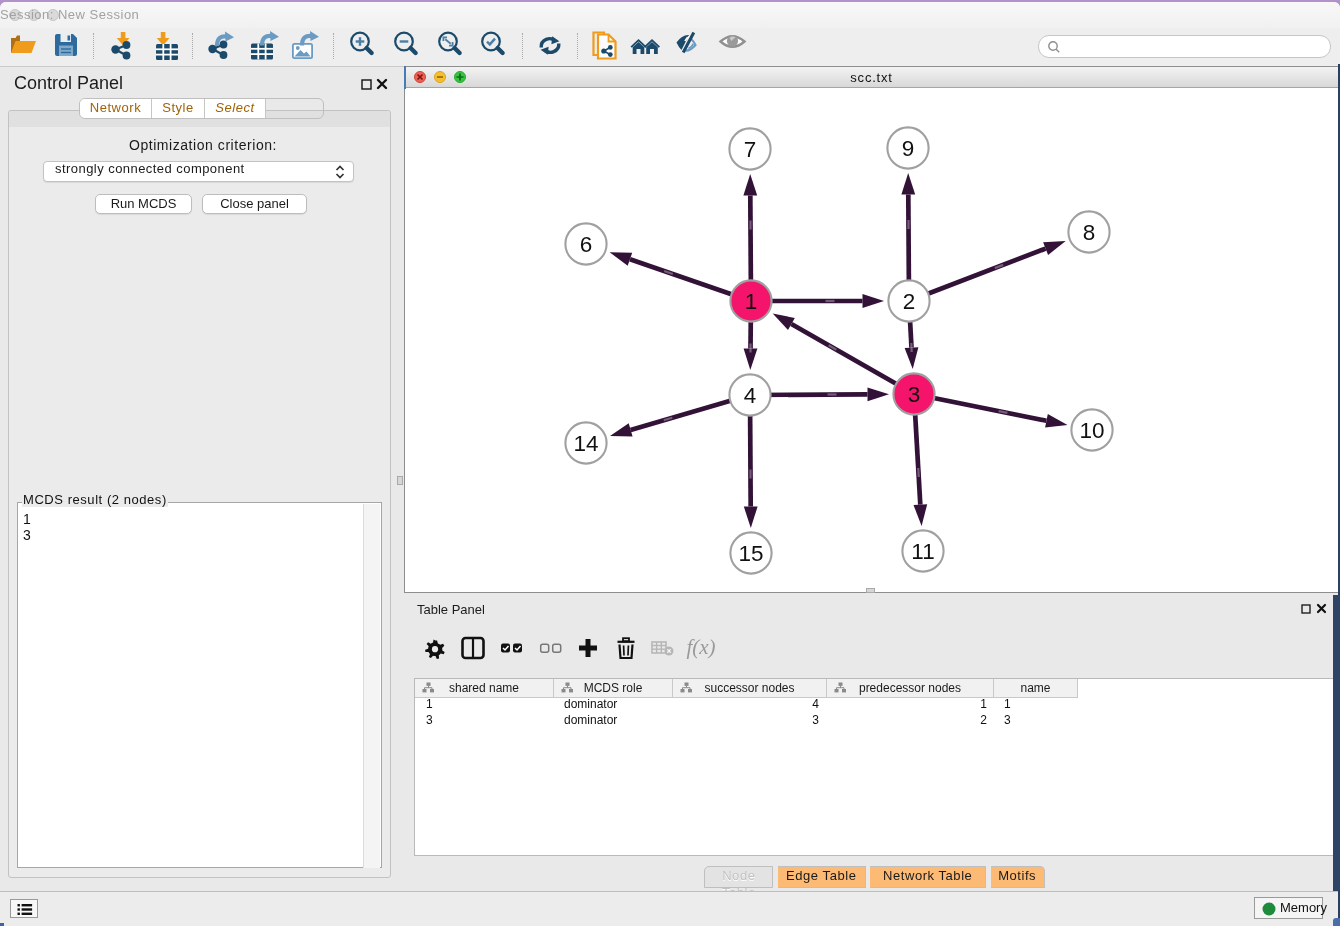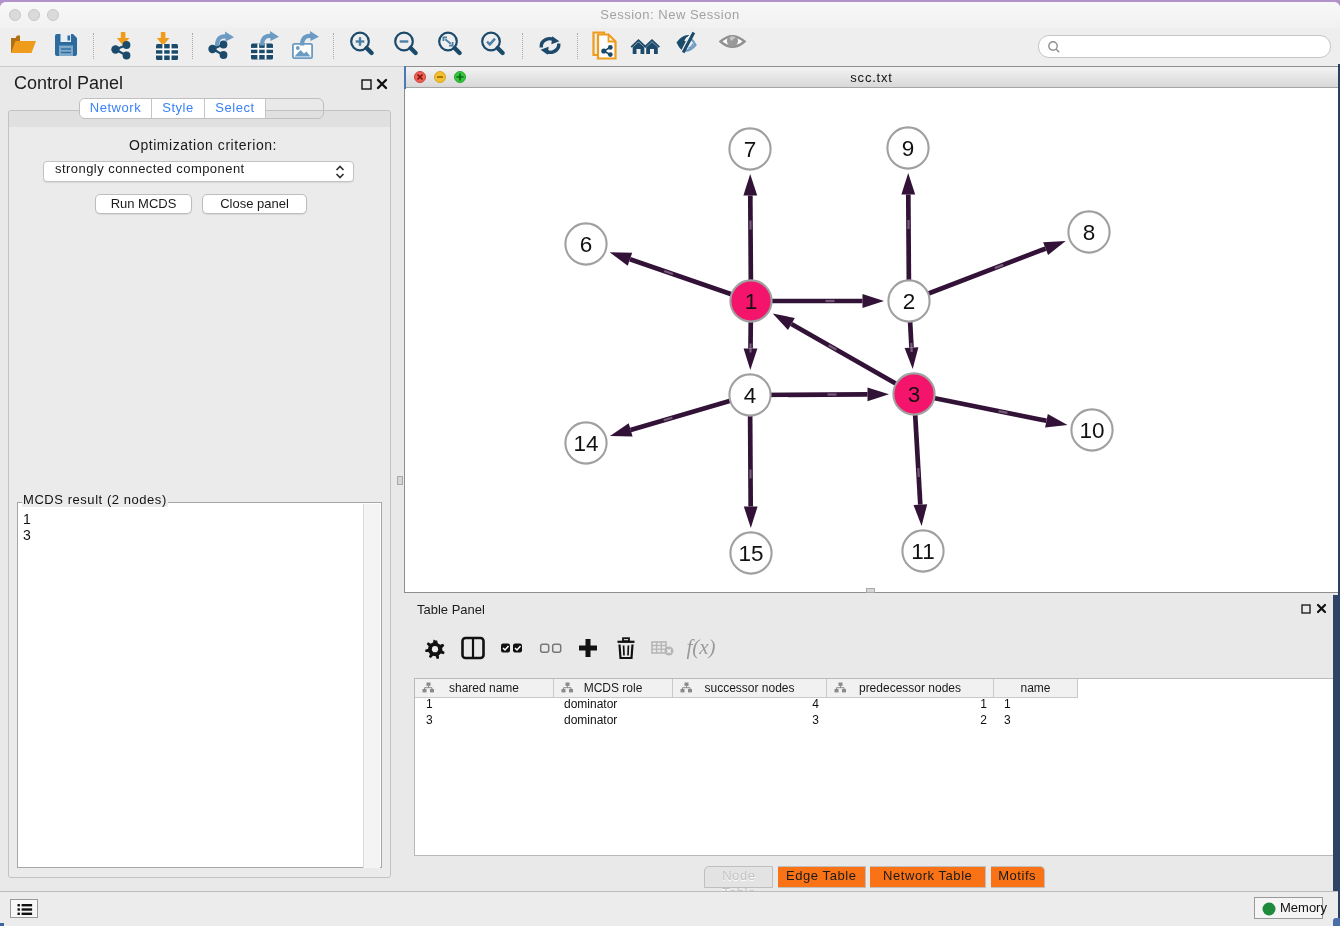--- a/index.html
+++ b/index.html
@@ -5,40 +5,40 @@
 * { margin:0; padding:0; box-sizing:border-box; }
 html,body { width:1340px; height:926px; overflow:hidden; }
 body { font-family:"Liberation Sans", sans-serif; background:#b293c9; position:relative; }
 #app { position:absolute; left:0; top:2px; width:1340px; height:924px;
   background:#e9e9e9; border-radius:6px 6px 0 0; }
 
 #titlebar { position:absolute; left:0; top:0; width:1340px; height:26px;
   background:linear-gradient(#f8f8f8,#f1f1f1); border-radius:6px 6px 0 0; }
 .tl { position:absolute; top:7px; width:12px; height:12px; border-radius:50%;
   background:#dadada; border:1px solid #c7c7c7; }
-#title-text { position:absolute; top:5px; left:0; width:100%; text-align:center;
+#title-text { position:absolute; top:5px; left:0; width:100%; text-align:left;
   font-size:13px; color:#a2a2a2; letter-spacing:0.5px; }
 
 #toolbar { position:absolute; left:0; top:26px; width:1340px; height:39px;
   background:#eeeeee; border-bottom:1px solid #c9c9c9; }
 .tsep { position:absolute; top:5px; height:26px; width:0;
   border-left:1px dotted #a9a9a9; }
 #searchbox { position:absolute; left:1038px; top:7px; width:293px; height:23px;
   background:#fff; border:1px solid #c6c6c6; border-radius:11px; }
 
 #cpanel { position:absolute; left:0; top:66px; width:398px; height:825px; }
 #cp-title { position:absolute; left:14px; top:5px; font-size:18px; color:#1c1c1c; }
 .hicon { position:absolute; top:10px; font-size:12px; color:#111; }
 #cp-box { position:absolute; left:8px; top:42px; width:383px; height:768px;
   background:#ebebeb; border:1px solid #c2c2c2; border-radius:3px; }
 #cp-box-band { position:absolute; left:0; top:0; width:100%; height:16px;
   background:#e0e0e0; border-radius:3px 3px 0 0; }
 #cp-tabs { position:absolute; left:79px; top:30px; height:21px; display:flex;
   border-radius:6px; overflow:hidden; border:1px solid #bfbfbf; }
-.cptab { height:100%; background:#fff; font-size:13px; color:#3b82f6; letter-spacing:0.55px;
+.cptab { height:100%; background:#fff; font-size:13px; color:#a16207; letter-spacing:0.55px;
   display:flex; align-items:center; justify-content:center; padding-bottom:3px;
   border-right:1px solid #c6c6c6; }
 .cptab:last-child { border-right:none;margin-top:20px; }
 .cptab.sel { background:#dcdcdc; color:#cfcfcf; text-shadow:0 1px 0 #fff; }
 #opt-label { position:absolute; left:4px; top:69px; width:398px; text-align:center;
    font-size:14px; color:#1a1a1a; letter-spacing:0.55px; }
 #opt-select { position:absolute; left:43px; top:93px; width:311px; height:21px;
   background:#fff; border:1px solid #c3c3c3; border-radius:4px;
   font-size:13px; color:#1a1a1a; line-height:14px; padding-left:11px; letter-spacing:0.45px;
   box-shadow:0 1px 1px rgba(0,0,0,0.08); }
@@ -68,21 +68,21 @@
 #tp-title { position:absolute; left:13px; top:7px; font-size:13px; color:#1c1c1c; }
 #tp-toolbar { position:absolute; left:0; top:0; width:330px; height:80px; }
 #tbl { position:absolute; left:10px; top:83px; width:1003px; height:178px;
   background:#fff; border:1px solid #b9b9b9; }
 #tbl-head { position:absolute; left:0; top:0; width:663px; height:19px;
   background:#f1f1f1; border-bottom:1px solid #c9c9c9; }
 .th { position:absolute; top:0; height:19px; border-right:1px solid #c9c9c9;
   font-size:12px; color:#1a1a1a; text-align:center; line-height:18px; }
 .td { position:absolute; font-size:12px; color:#111; height:16px; line-height:16px; }
 #tp-tabs { position:absolute; left:6px; top:271px; width:100%; text-align:center; }
-.tptab { display:inline-block; height:22px; background:#f97316; font-size:13px; letter-spacing:0.55px;
+.tptab { display:inline-block; height:22px; background:#fdba74; font-size:13px; letter-spacing:0.55px;
   color:#1a1a1a; border:1px solid #bfbfbf; border-left:none; line-height:17px;
   vertical-align:top; }
 .tptab.first { border-left:1px solid #bfbfbf; border-radius:5px 0 0 0; }
 .tptab.last { border-radius:0 5px 0 0; }
 .tptab.sel { background:#e3e3e3; color:#c2c2c2; text-shadow:0 1px 0 #fff; }
 
 #statusbar { position:absolute; left:0; top:889px; width:1340px; height:35px;
   background:#ececec; border-top:1px solid #bdbdbd; }
 #list-btn { position:absolute; left:10px; top:7px; width:28px; height:19px;
   background:#f7f7f7; border:1px solid #9a9a9a; }
@@ -267,21 +267,21 @@
     </svg>
     <svg class="hicon" style="left:376px;top:10px;" width="12" height="12" viewBox="0 0 12 12">
       <path d="M2 2 L10 10 M10 2 L2 10" stroke="#111" stroke-width="2.4" stroke-linecap="round"></path>
     </svg>
     <div id="cp-box">
       <div id="cp-box-band"></div>
     </div>
     <div id="cp-tabs">
       <div class="cptab" style="width:72px;">Network</div>
       <div class="cptab" style="width:53px;">Style</div>
-      <div class="cptab" style="width:61px;">Select</div>
+      <div class="cptab" style="width:61px;font-style:italic;">Select</div>
       <div class="cptab sel" style="width:57px;">MCDS</div>
     </div>
     <div id="opt-select">strongly connected component
       <svg width="10" height="14" style="position:absolute;right:8px;top:3px;" viewBox="0 0 10 14">
         <path d="M1.5 5 L5 1.5 L8.5 5" fill="none" stroke="#333" stroke-width="1.7"></path>
         <path d="M1.5 9 L5 12.5 L8.5 9" fill="none" stroke="#333" stroke-width="1.7"></path>
       </svg>
     </div>
     <div id="opt-label">Optimization criterion:</div>
     <div class="btn" style="left:95px; width:97px;">Run MCDS</div>

